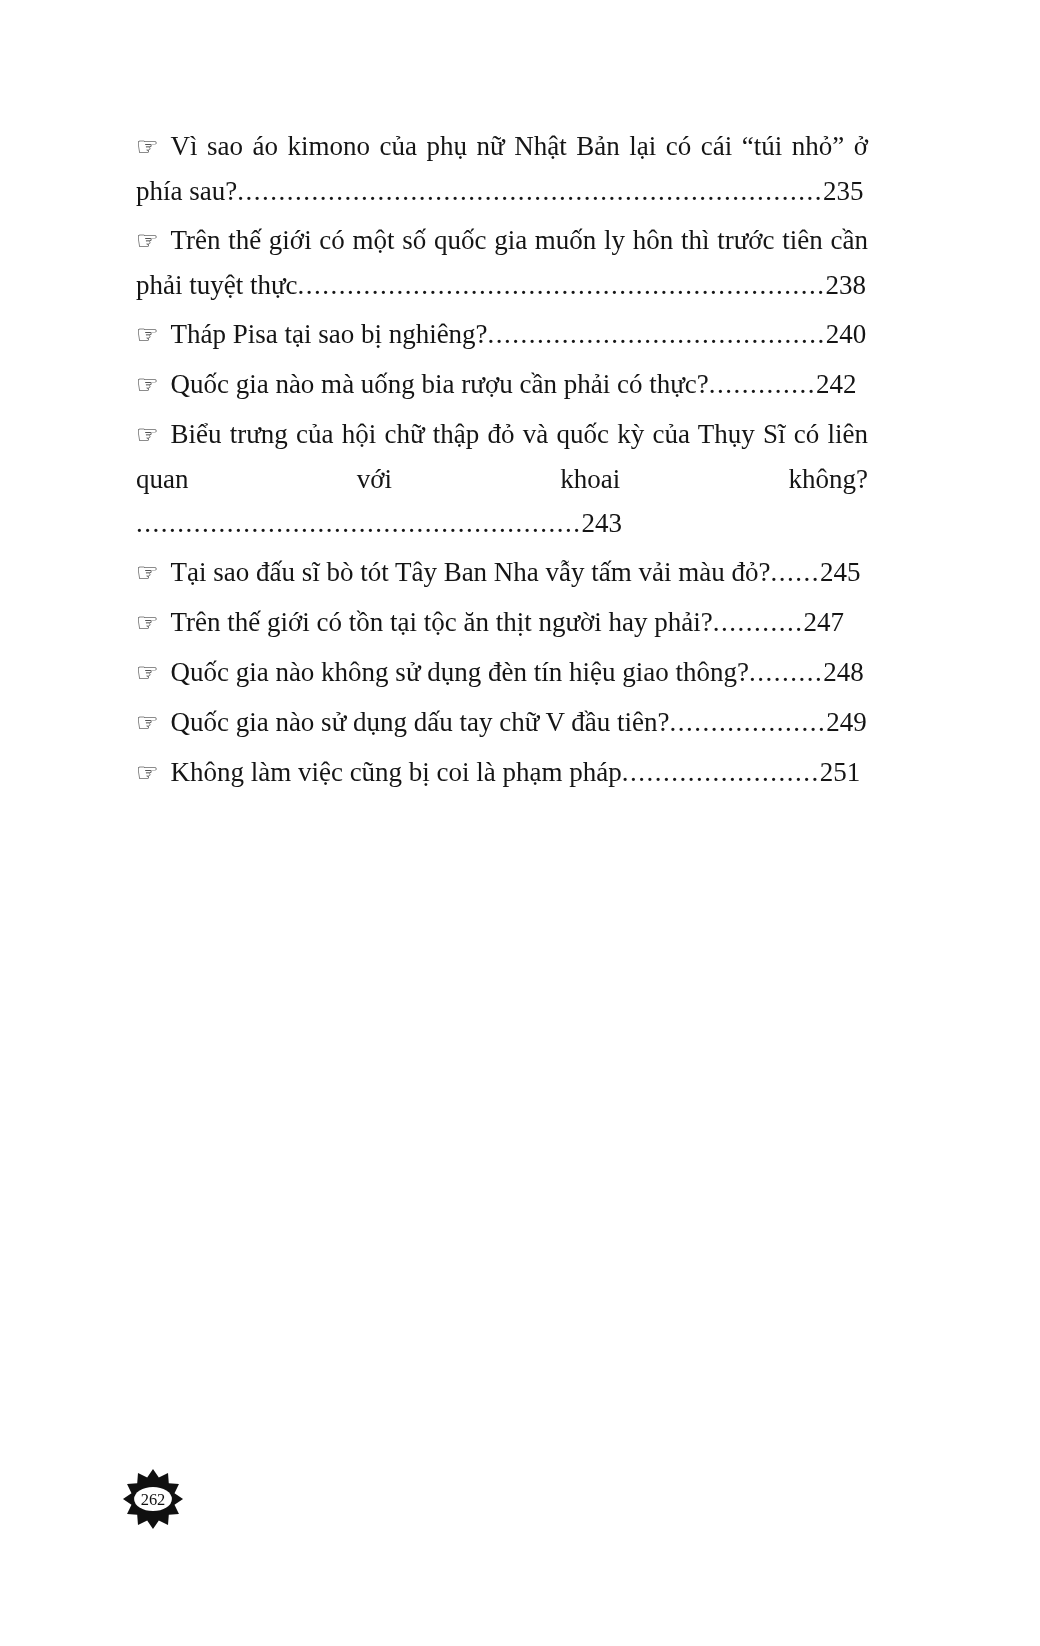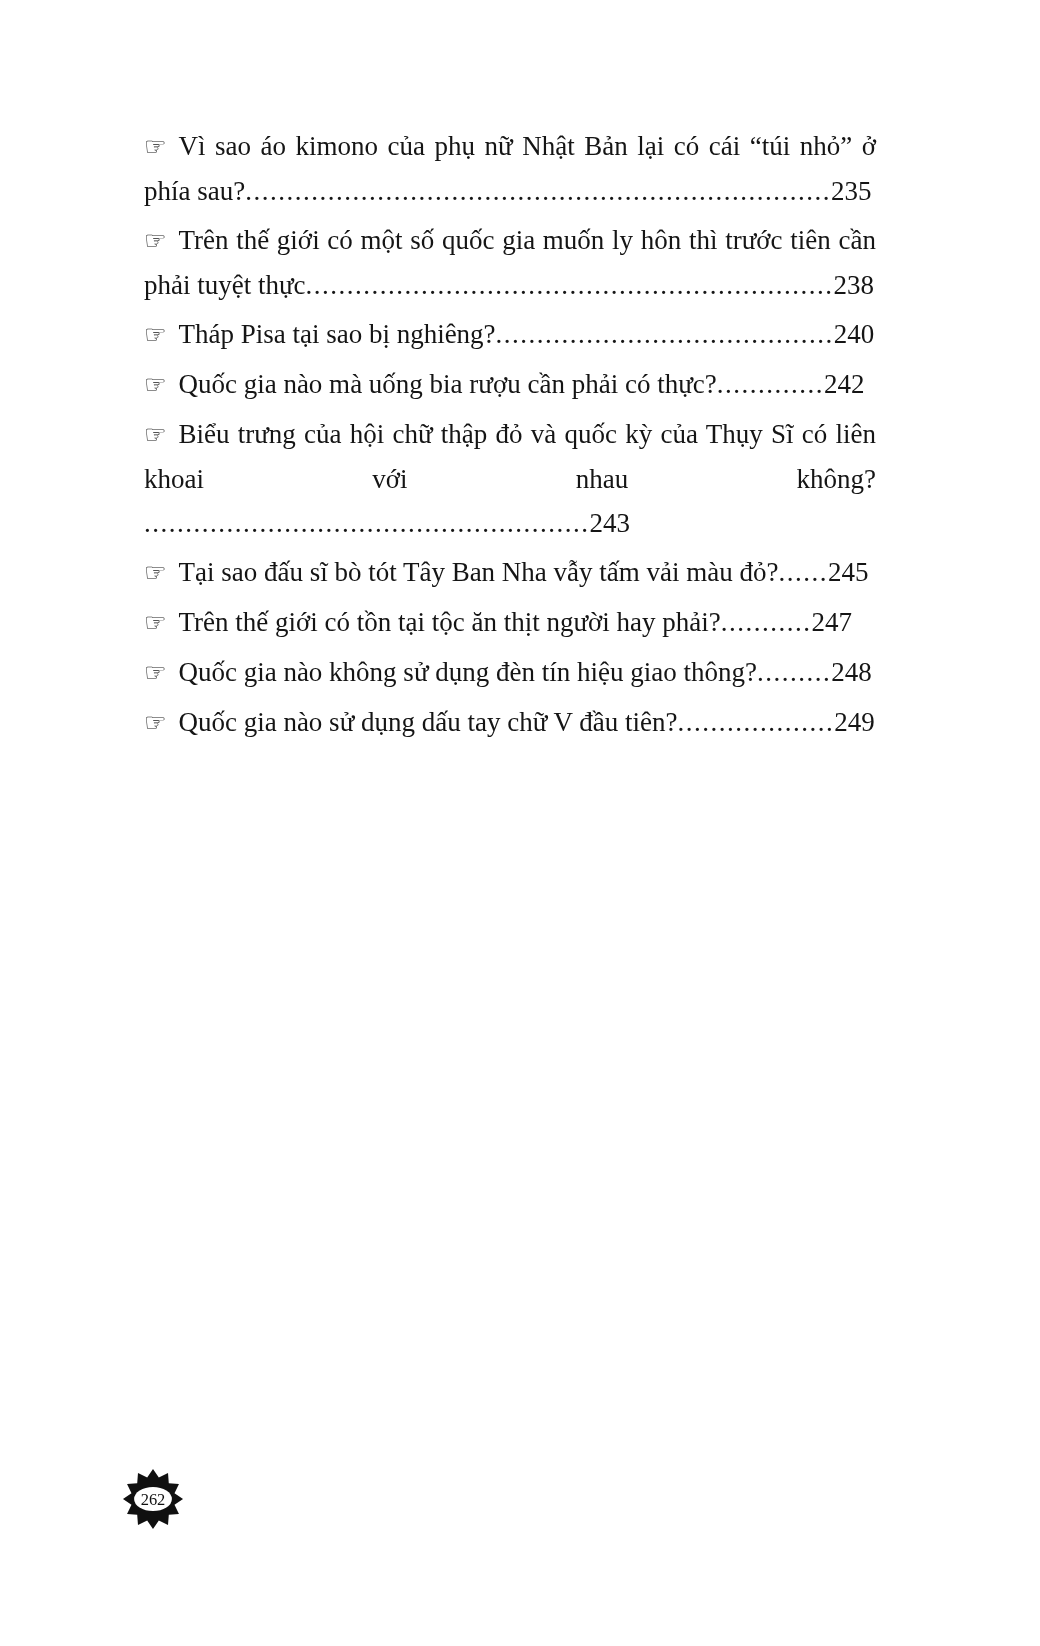--- a/index.html
+++ b/index.html
@@ -12,21 +12,21 @@
   .page {
     position: relative;
     width: 1040px;
     height: 1646px;
     background: #ffffff;
     color: #151515;
     overflow: hidden;
   }
   .content {
     position: absolute;
-    left: 144px;
+    left: 136px;
     top: 124px;
     width: 732px;
   }
   .entry {
     position: relative;
     margin: 0 0 5px 0;
     font-size: 27px;
     line-height: 44px;
     text-align: justify;
     color: #151515;
@@ -66,31 +66,32 @@
 
 
   <p class="entry"><span class="hand">☞</span><span class="title">Trên thế giới có một số quốc gia muốn ly hôn thì trước tiên cần phải tuyệt thực</span>​<span class="leader">................................................................</span><span class="pagenum">238</span></p>
 
 
 
   <p class="entry"><span class="hand">☞</span><span class="title">Tháp Pisa tại sao bị nghiêng?</span>​<span class="leader">.........................................</span><span class="pagenum">240</span></p>
 
   <p class="entry"><span class="hand">☞</span><span class="title">Quốc gia nào mà uống bia rượu cần phải có thực?</span>​<span class="leader">.............</span><span class="pagenum">242</span></p>
 
-  <p class="entry"><span class="hand">☞</span><span class="title">Biểu trưng của hội chữ thập đỏ và quốc kỳ của Thụy Sĩ có liên khoai với nhau không?</span>​<span class="leader">......................................................</span><span class="pagenum">243</span></p>
+  <p class="entry"><span class="hand">☞</span><span class="title">Biểu trưng của hội chữ thập đỏ và quốc kỳ của Thụy Sĩ có liên quan với khoai không?</span>​<span class="leader">......................................................</span><span class="pagenum">243</span></p>
 
   <p class="entry"><span class="hand">☞</span><span class="title">Tại sao đấu sĩ bò tót Tây Ban Nha vẫy tấm vải màu đỏ?</span>​<span class="leader">......</span><span class="pagenum">245</span></p>
 
 
   <p class="entry"><span class="hand">☞</span><span class="title">Trên thế giới có tồn tại tộc ăn thịt người hay phải?</span>​<span class="leader">...........</span><span class="pagenum">247</span></p>
 
   <p class="entry"><span class="hand">☞</span><span class="title">Quốc gia nào không sử dụng đèn tín hiệu giao thông?</span>​<span class="leader">.........</span><span class="pagenum">248</span></p>
 
   <p class="entry"><span class="hand">☞</span><span class="title">Quốc gia nào sử dụng dấu tay chữ V đầu tiên?</span>​<span class="leader">...................</span><span class="pagenum">249</span></p>
 
+  <p class="entry"><span class="hand">☞</span><span class="title">Không làm việc cũng bị coi là phạm pháp</span>​<span class="leader">........................</span><span class="pagenum">251</span></p>
 </div>
 
   <svg class="footer-star" viewBox="0 0 64 64" aria-hidden="false">
     <polygon points="63,32 54.2,38 58.8,47.5 48.3,48.3 47.5,58.8 38,54.2 32,63 26,54.2 16.5,58.8 15.7,48.3 5.2,47.5 9.8,38 1,32 9.8,26 5.2,16.5 15.7,15.7 16.5,5.2 26,9.8 32,1 38,9.8 47.5,5.2 48.3,15.7 58.8,16.5 54.2,26" fill="#101010"></polygon>
     <ellipse cx="32" cy="32" rx="19.5" ry="12.5" fill="#ffffff"></ellipse>
     <text x="32" y="38" text-anchor="middle">262</text>
   </svg>
 
 </div>
 

